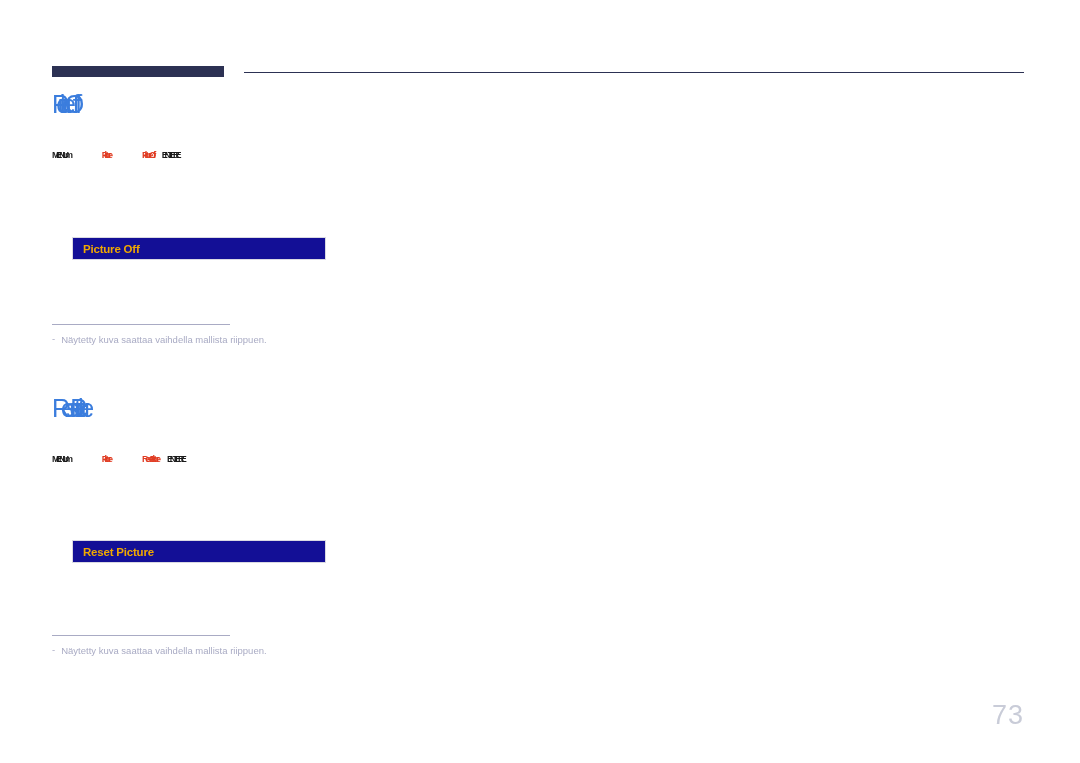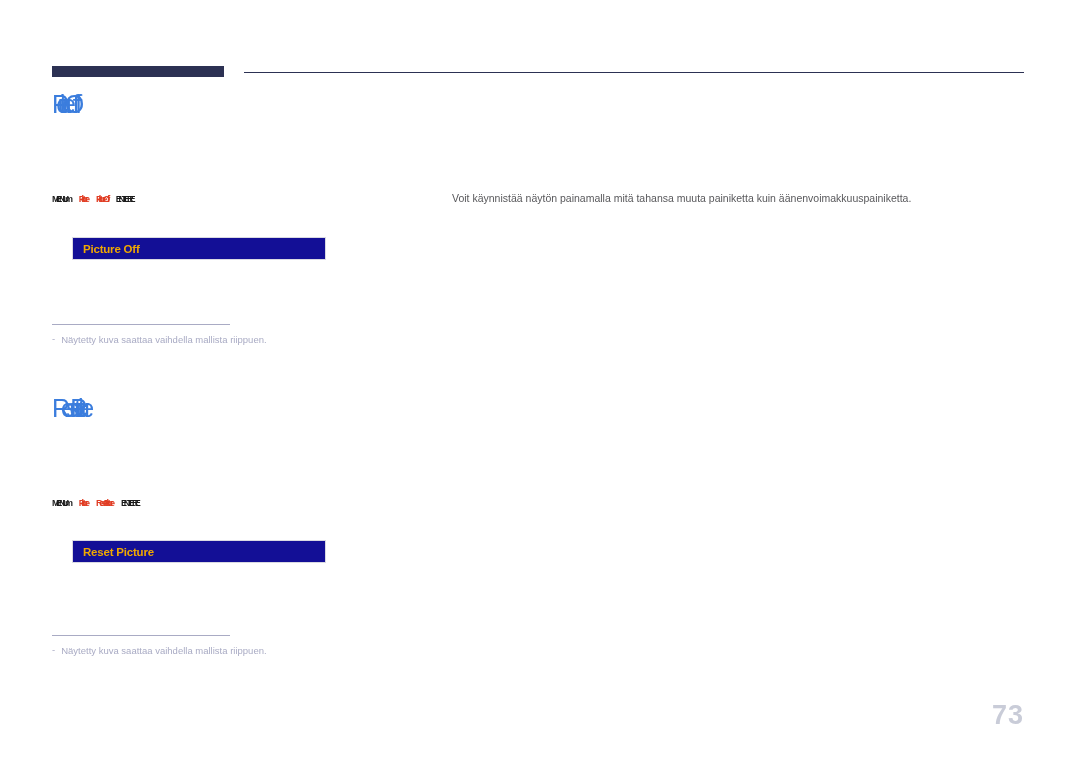--- a/index.html
+++ b/index.html
@@ -62,22 +62,22 @@
   .breadcrumb {
     position: absolute;
     left: 52px;
     top: 60px;
     font-size: 9px;
     font-weight: bold;
     white-space: nowrap;
     letter-spacing: -3.2px;
   }
   .crumb { display: inline-block; }
-  .crumb-dark { color: #1b1b1b; margin-top: 44px; }
-  .crumb-red  { color: #e03c23; }
+  .crumb-dark { color: #1b1b1b; }
+  .crumb-red  { color: #e03c23; margin-left: 23px; }
   .crumb-sep  { display: inline-block; width: 9px; }
 
   
   .banner {
     position: absolute;
     height: 23px;
     background: #130f96;
     border: 1px solid #d9d9e2;
   }
   .banner-1 { left: 72px; top: 147px; width: 254px; }
@@ -136,21 +136,21 @@
     vertical-align: baseline;
   }
 
   
   .page-number {
     position: absolute;
     right: 56px;
     bottom: 32px;
     color: #c9ccd8;
     font-size: 27px;
-    font-weight: 700;
+    font-weight: 400;
     letter-spacing: 1px;
   }
 </style>
 </head>
 <body>
 
 <div class="page">
 
   <div class="header-rule">
     <div class="header-tab"></div>
@@ -177,21 +177,20 @@
 
     <div class="footnote footnote-1">
       <div class="footnote-rule"></div>
       <div class="footnote-row">
         <span class="footnote-bullet">-</span>
         <span>Näytetty kuva saattaa vaihdella mallista riippuen.</span>
       </div>
     </div>
 
     <div class="body-col body-1">
-      <div class="body-line">Voit käynnistää näytön painamalla mitä tahansa muuta painiketta kuin äänenvoimakkuuspainiketta.</div>
     </div>
   </div>
 
   <div class="section section-2">
 
     <div class="heading">Reset Picture</div>
 
     <div class="breadcrumb">
       <span class="crumb crumb-dark">MENU m</span>
       <span class="crumb-sep"></span>

